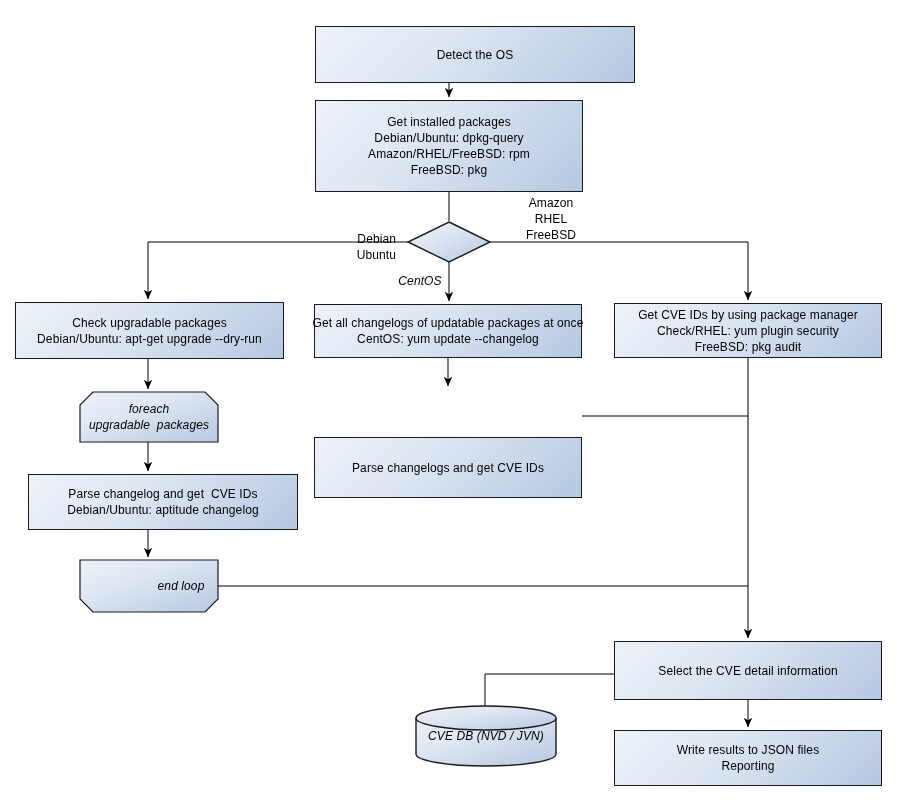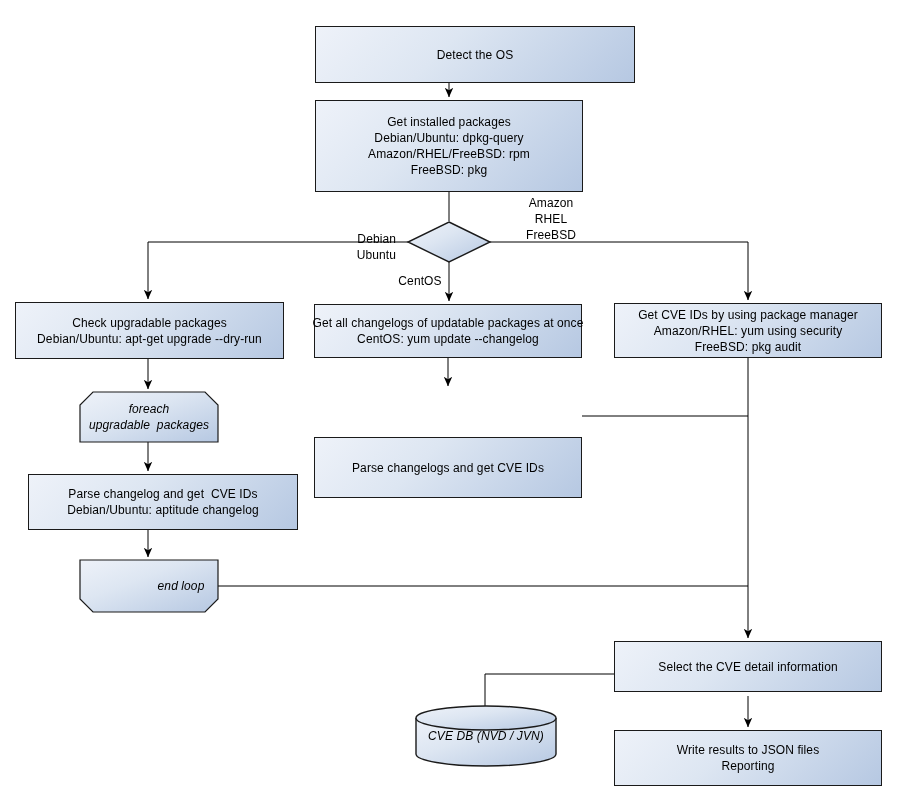--- a/index.html
+++ b/index.html
@@ -118,25 +118,25 @@
     <div class="label">Get all changelogs of updatable packages at once
 CentOS: yum update --changelog</div>
   </div>
 
   <div class="node" style="left:314px; top:389px; width:268px; height:61px;margin-top:48px;">
     <div class="label">Parse changelogs and get CVE IDs</div>
   </div>
 
   <div class="node" style="left:614px; top:303px; width:268px; height:55px;">
     <div class="label">Get CVE IDs by using package manager
-Amazon/RHEL: yum using security
+Check/RHEL: yum plugin security
 FreeBSD: pkg audit</div>
   </div>
 
-  <div class="node" style="left:614px; top:641px; width:268px; height:51px;">
+  <div class="node" style="left:614px; top:641px; width:268px; height:59px;">
     <div class="label">Select the CVE detail information</div>
   </div>
 
   <div class="node" style="left:614px; top:730px; width:268px; height:56px;">
     <div class="label">Write results to JSON files
 Reporting</div>
   </div>
 
   <div class="shape-label" style="left:80px; top:392px; width:138px; height:50px;">
     <div class="label">foreach
@@ -149,15 +149,15 @@
 
   <div class="shape-label" style="left:416px; top:712px; width:140px; height:48px;">
     <div class="label">CVE DB (NVD / JVN)</div>
   </div>
 
   <div class="edge-label ta-right" style="left:336px; top:224px; width:60px;margin-top:7px;">Debian
 Ubuntu</div>
   <div class="edge-label ta-center" style="left:492px; top:195px; width:62px;margin-left:28px;">Amazon
 RHEL
 FreeBSD</div>
-  <div class="edge-label ta-center" style="left:390px; top:273px; width:60px;">CentOS</div>
+  <div class="edge-label ta-center" style="left:390px; top:273px; width:60px;font-style:italic;">CentOS</div>
 
 </div>
 
 </body></html>

